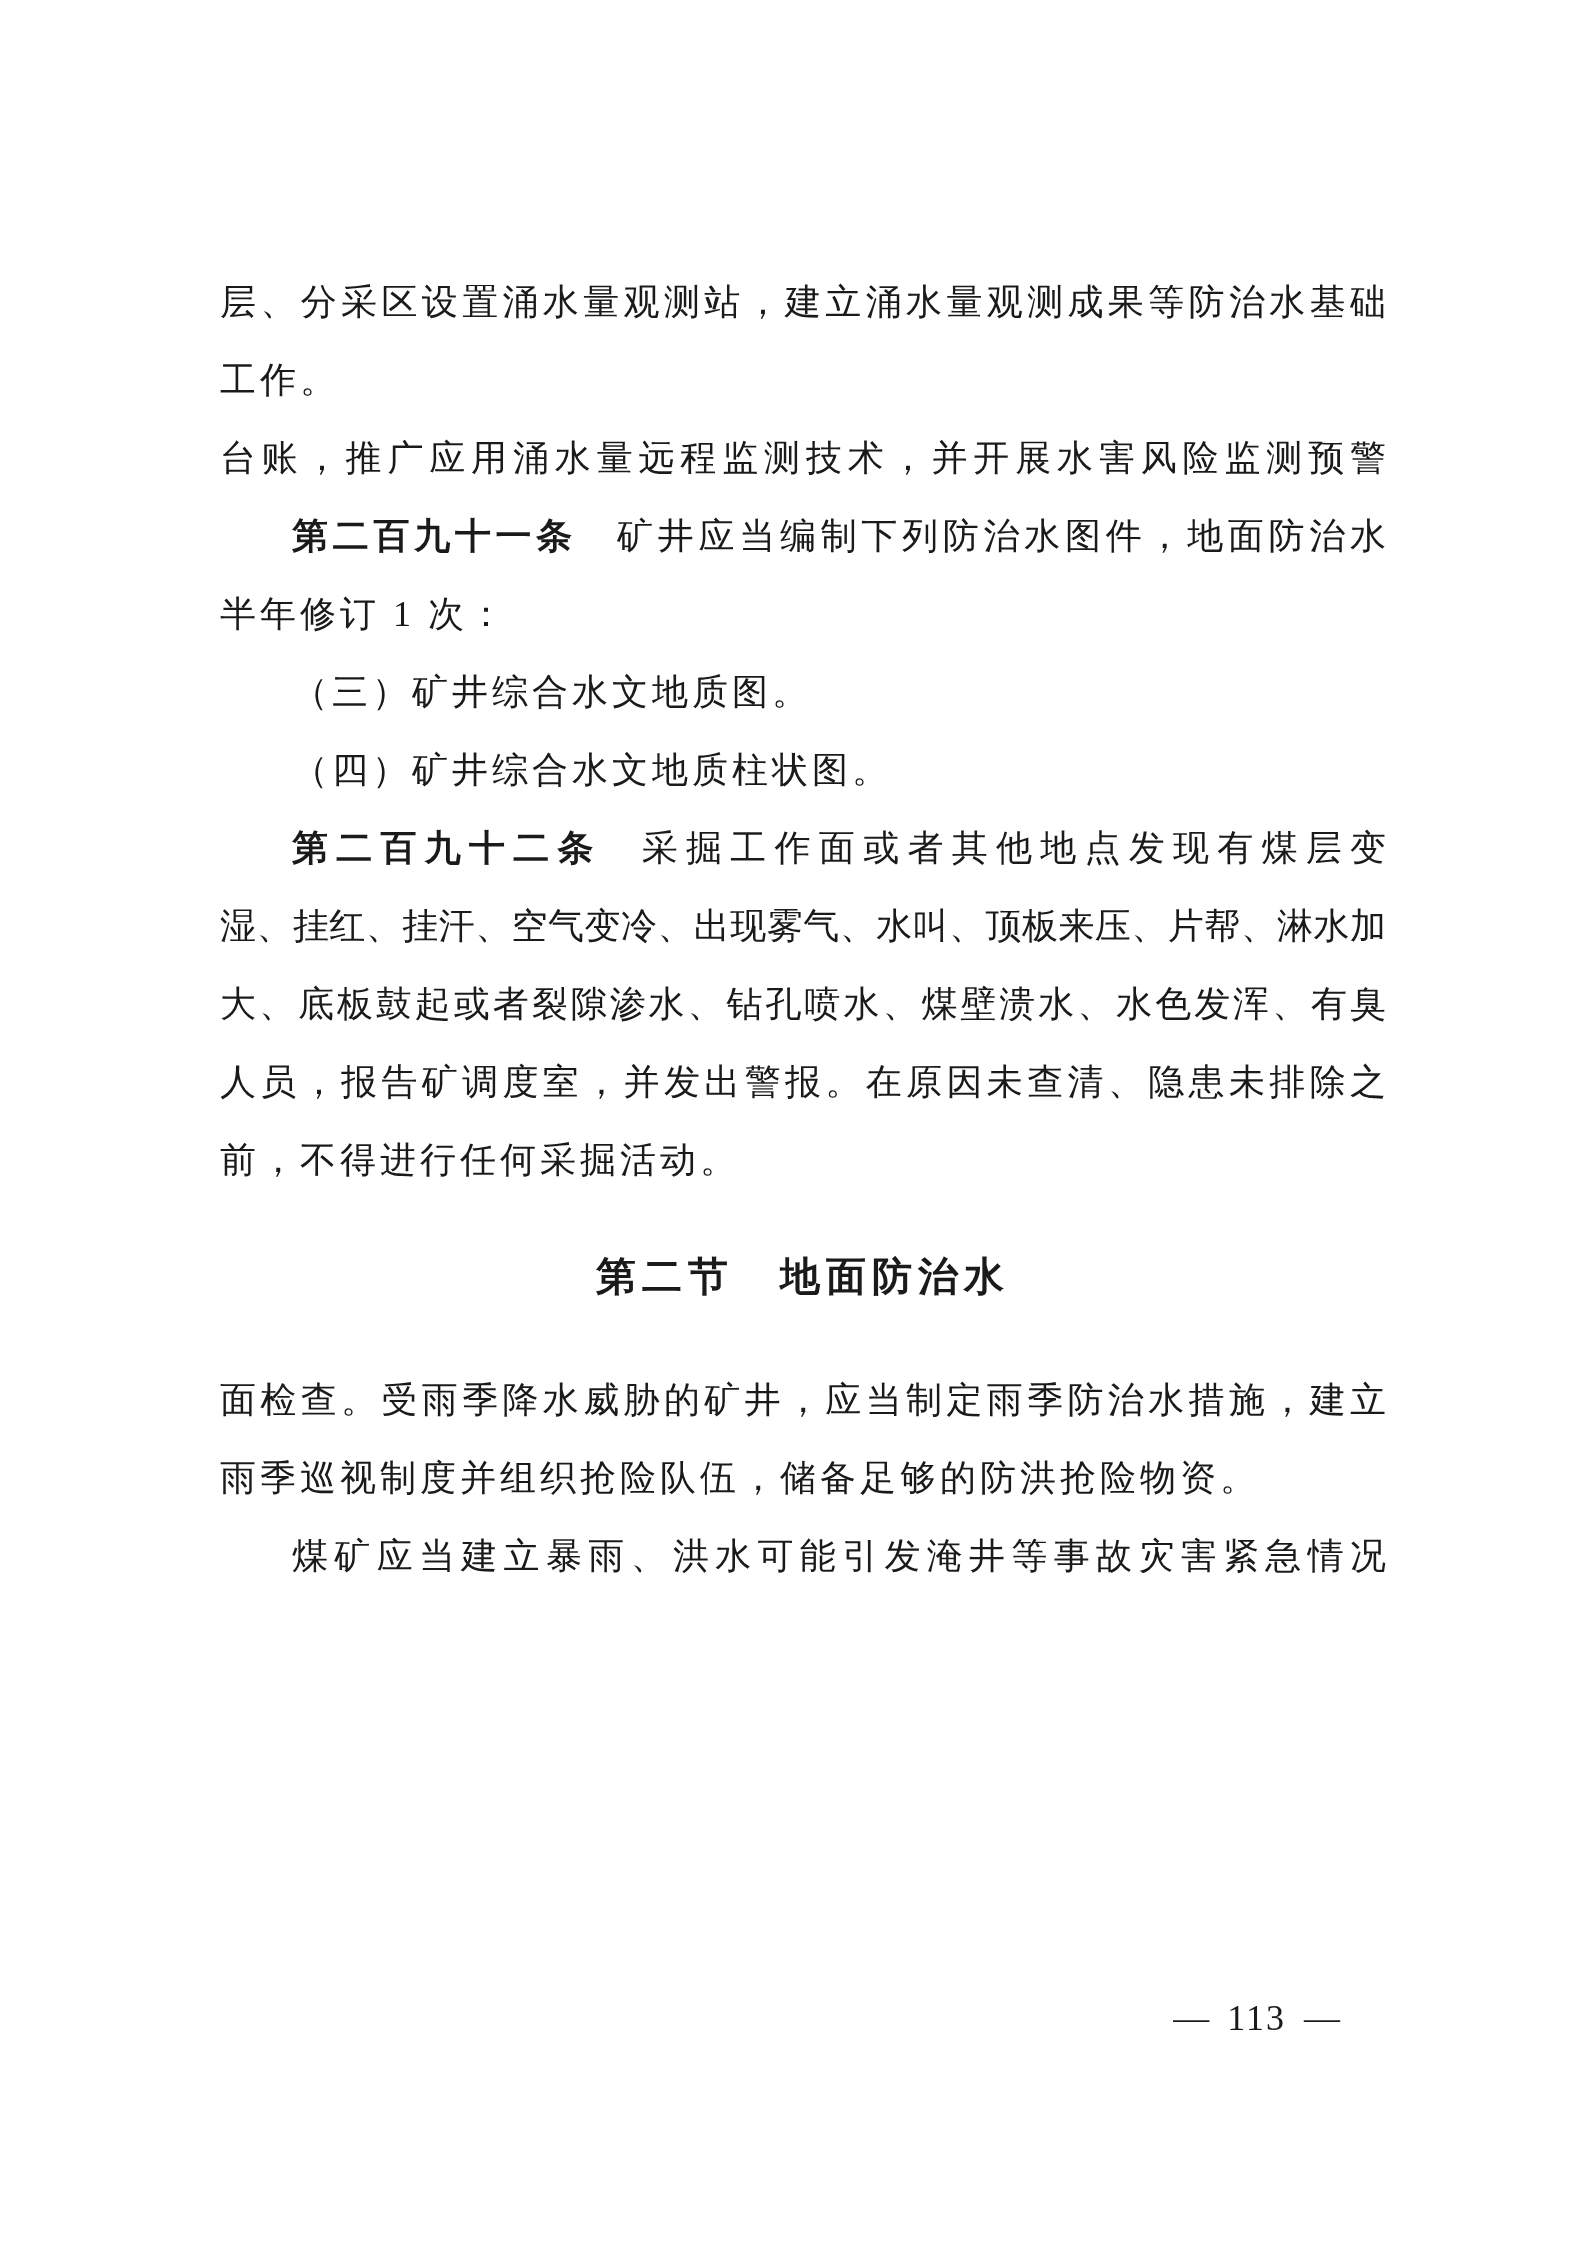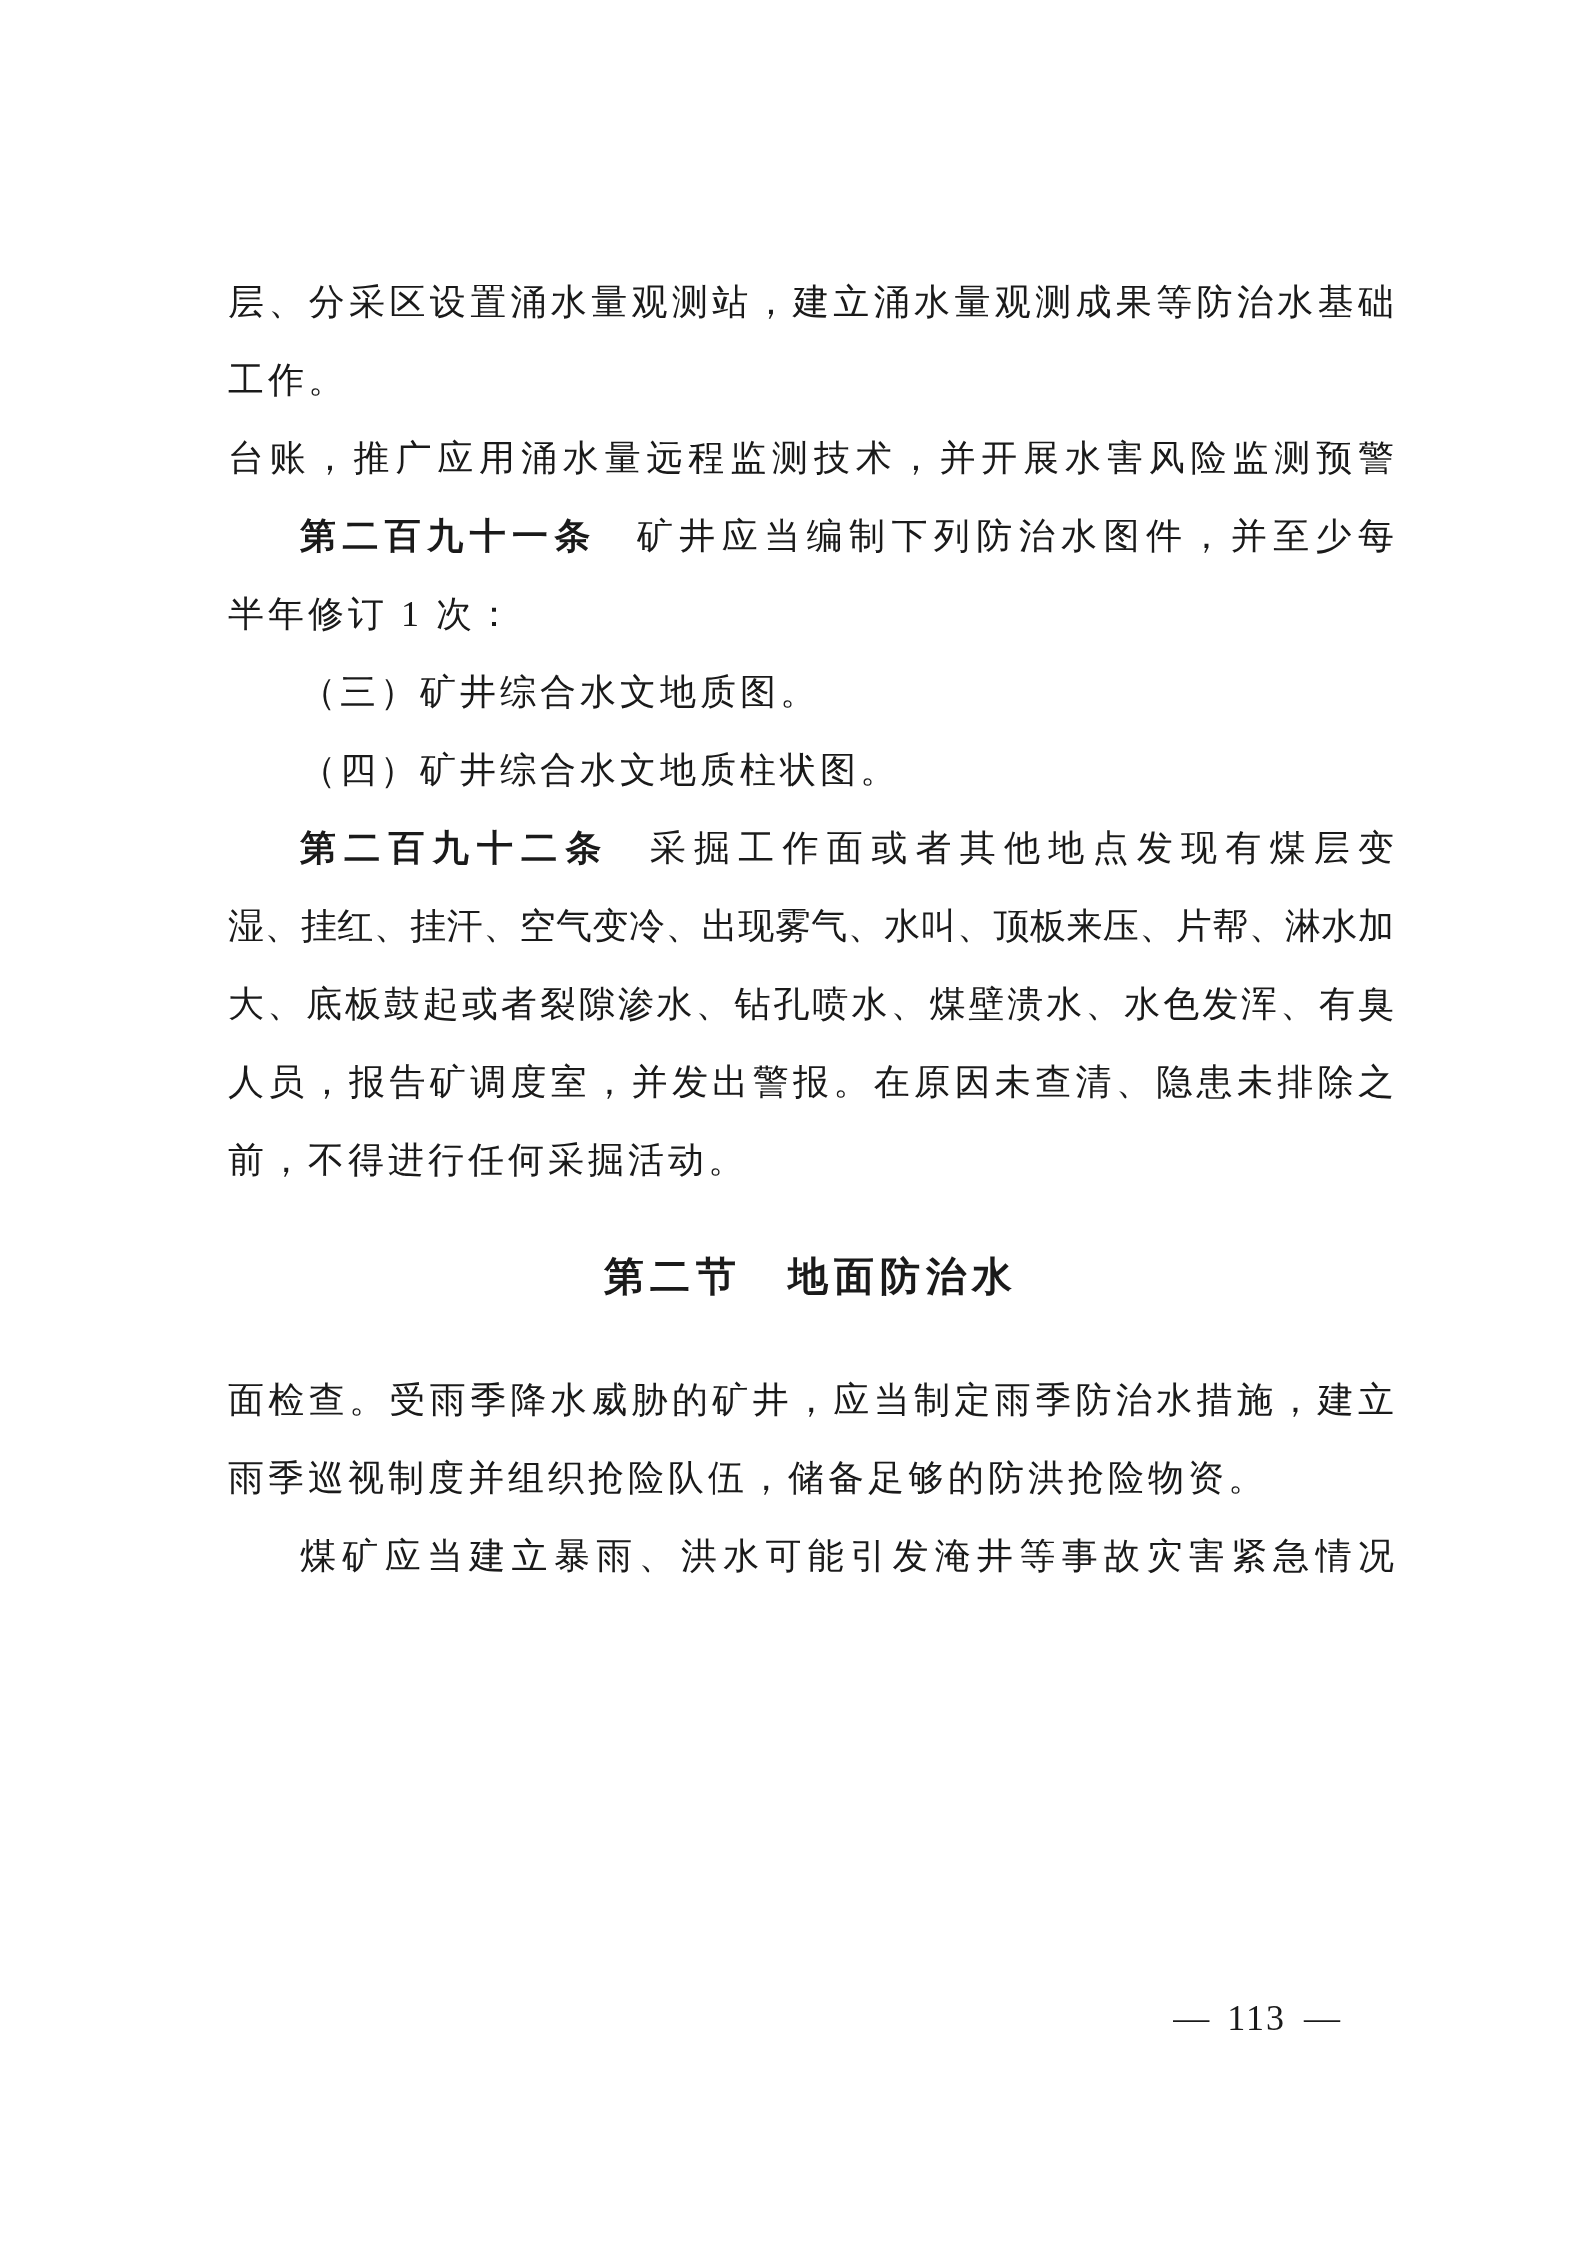--- a/index.html
+++ b/index.html
@@ -12,21 +12,21 @@
     width: 1587px;
     height: 2245px;
     margin: 0 auto;
     background: #ffffff;
     color: #1a1a1a;
     font-family: "Liberation Serif", "DejaVu Serif", serif;
     overflow: hidden;
   }
   .text-col {
     position: absolute;
-    left: 228px;
+    left: 220px;
     top: 263px;
     width: 1166px;
   }
   .ln {
     height: 78px;
     line-height: 78px;
     font-size: 36px;
     letter-spacing: 4px;
     white-space: nowrap;
   }
@@ -74,21 +74,21 @@
 </head>
 <body>
 
 <div class="page">
   <div class="text-col">
 
     <div class="ln j">层、分采区设置涌水量观测站，建立涌水量观测成果等防治水基础</div>
     <div class="ln">工作。</div>
     <div class="ln j">台账，推广应用涌水量远程监测技术，并开展水害风险监测预警</div>
 
-    <div class="ln j indent"><span class="term">第二百九十一条</span><span>矿井应当编制下列防治水图件，并至少每</span></div>
+    <div class="ln j indent"><span class="term">第二百九十一条</span><span>矿井应当编制下列防治水图件，地面防治水</span></div>
     <div class="ln">半年修订 1 次：</div>
     <div class="ln indent">（三）矿井综合水文地质图。</div>
     <div class="ln indent">（四）矿井综合水文地质柱状图。</div>
 
     <div class="ln j indent"><span class="term">第二百九十二条</span><span>采掘工作面或者其他地点发现有煤层变</span></div>
     <div class="ln j">湿、挂红、挂汗、空气变冷、出现雾气、水叫、顶板来压、片帮、淋水加</div>
     <div class="ln j">大、底板鼓起或者裂隙渗水、钻孔喷水、煤壁溃水、水色发浑、有臭</div>
     <div class="ln j">人员，报告矿调度室，并发出警报。在原因未查清、隐患未排除之</div>
     <div class="ln">前，不得进行任何采掘活动。</div>
 

